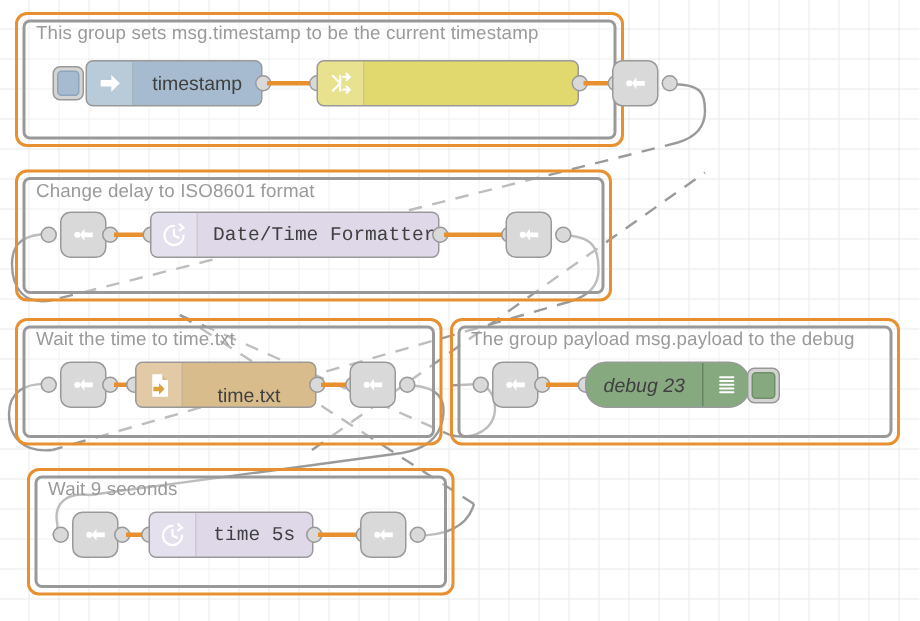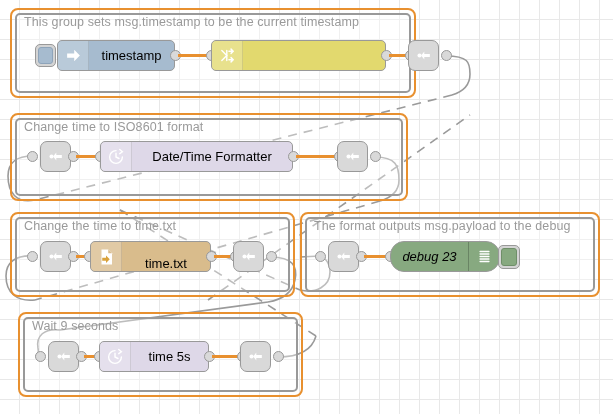--- a/index.html
+++ b/index.html
@@ -68,40 +68,40 @@
   }
   .node .icon-box.right{
     border-right:none;
     border-left:1px solid rgba(0,0,0,0.22);
     background:transparent;
   }
   .node .label{
     flex:1 1 auto;
     padding:0 10px;
     font-size:13px;
-    color:#000000;
+    color:#404040;
     white-space:nowrap;
     text-align:center;
   }
 
   
   .port{
     position:absolute;
     width:11px;height:11px;
     box-sizing:border-box;
     background:#d4d4d4;
     border:1px solid #999999;
     border-radius:3px;
   }
   .port.round{border-radius:50%;background:#d9d9d9;}
 
   
   .n-inject{background:#a6bbcf;}
   .n-change{background:#e2d96e;}
-  .n-datetime{background:#ded8e8;}
+  .n-datetime{background:#ded8e8;font-family:Liberation Mono, monospace;}
   .n-file{background:#d9bc8c;align-items:flex-end;}
   .n-debug{background:#87a980;border-radius:14px;}
 
   
   .inject-btn{
     position:absolute;
     width:21px;height:23px;
     box-sizing:border-box;
     background:#d4d4d4;
     border:1px solid #999999;
@@ -214,21 +214,21 @@
   <div class="linknode" style="left:408px;top:40px;">
     <svg class="glyph" width="19" height="19" viewBox="0 0 24 24">
       <circle cx="7" cy="12" r="2.6" fill="#ffffff"></circle>
       <path d="M9 12 L13 7 L13 10 L20 10 L20 14 L13 14 L13 17 Z" fill="#ffffff"></path>
     </svg>
   </div>
   <div class="port round" style="left:441px;top:50px;"></div>
 
   <div class="group" style="left:10px;top:113px;width:398px;height:88px;">
     <div class="group-inner"></div>
-    <div class="group-label">Change time to ISO8601 format</div>
+    <div class="group-label">Change delay to ISO8601 format</div>
   </div>
 
   <div class="port round" style="left:27px;top:151px;"></div>
   <div class="linknode" style="left:40px;top:141px;">
     <svg class="glyph" width="19" height="19" viewBox="0 0 24 24">
       <circle cx="7" cy="12" r="2.6" fill="#ffffff"></circle>
       <path d="M9 12 L13 7 L13 10 L20 10 L20 14 L13 14 L13 17 Z" fill="#ffffff"></path>
     </svg>
   </div>
   <div class="port round" style="left:68px;top:151px;"></div>
@@ -252,21 +252,21 @@
   <div class="linknode" style="left:337px;top:141px;">
     <svg class="glyph" width="19" height="19" viewBox="0 0 24 24">
       <circle cx="7" cy="12" r="2.6" fill="#ffffff"></circle>
       <path d="M9 12 L13 7 L13 10 L20 10 L20 14 L13 14 L13 17 Z" fill="#ffffff"></path>
     </svg>
   </div>
   <div class="port round" style="left:370px;top:151px;"></div>
 
   <div class="group" style="left:10px;top:212px;width:285px;height:85px;">
     <div class="group-inner"></div>
-    <div class="group-label">Change the time to time.txt</div>
+    <div class="group-label">Wait the time to time.txt</div>
   </div>
 
   <div class="port round" style="left:27px;top:251px;"></div>
   <div class="linknode" style="left:40px;top:241px;">
     <svg class="glyph" width="19" height="19" viewBox="0 0 24 24">
       <circle cx="7" cy="12" r="2.6" fill="#ffffff"></circle>
       <path d="M9 12 L13 7 L13 10 L20 10 L20 14 L13 14 L13 17 Z" fill="#ffffff"></path>
     </svg>
   </div>
   <div class="port round" style="left:68px;top:251px;"></div>
@@ -290,21 +290,21 @@
   <div class="linknode" style="left:233px;top:241px;">
     <svg class="glyph" width="19" height="19" viewBox="0 0 24 24">
       <circle cx="7" cy="12" r="2.6" fill="#ffffff"></circle>
       <path d="M9 12 L13 7 L13 10 L20 10 L20 14 L13 14 L13 17 Z" fill="#ffffff"></path>
     </svg>
   </div>
   <div class="port round" style="left:266px;top:251px;"></div>
 
   <div class="group" style="left:300px;top:212px;width:300px;height:85px;">
     <div class="group-inner"></div>
-    <div class="group-label" style="overflow:hidden;width:278px;">The format outputs msg.payload to the debug</div>
+    <div class="group-label" style="overflow:hidden;width:278px;">The group payload msg.payload to the debug</div>
   </div>
 
   <div class="port round" style="left:315px;top:251px;"></div>
   <div class="linknode" style="left:328px;top:241px;">
     <svg class="glyph" width="19" height="19" viewBox="0 0 24 24">
       <circle cx="7" cy="12" r="2.6" fill="#ffffff"></circle>
       <path d="M9 12 L13 7 L13 10 L20 10 L20 14 L13 14 L13 17 Z" fill="#ffffff"></path>
     </svg>
   </div>
   <div class="port round" style="left:356px;top:251px;"></div>

